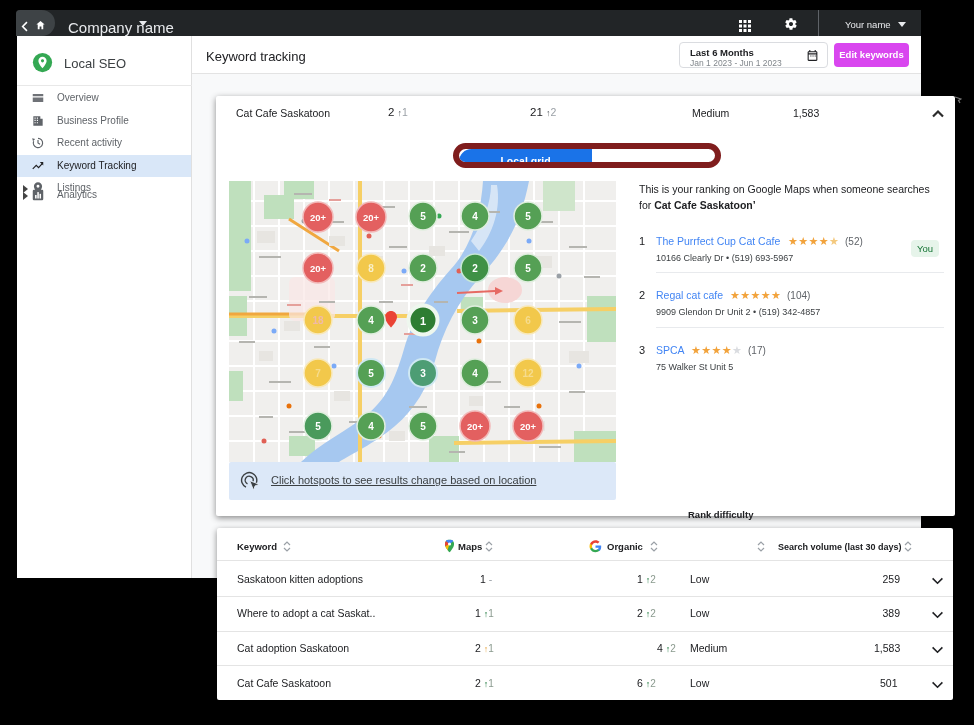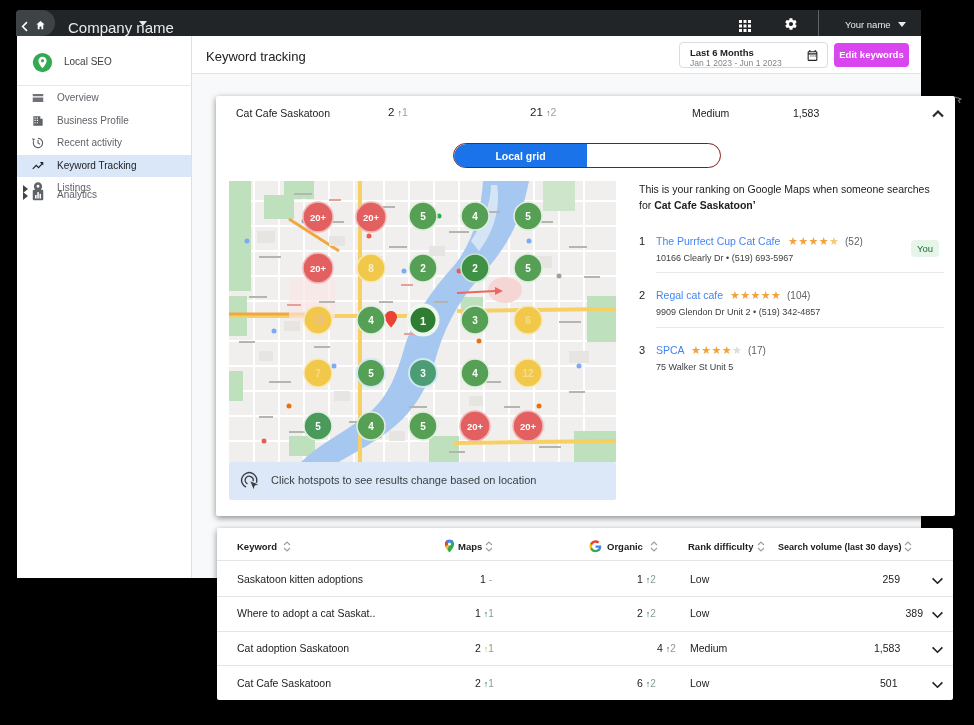--- a/index.html
+++ b/index.html
@@ -22,21 +22,21 @@
 
   
   #datebox { left:679px; top:42px; width:149px; height:26px; background:#fff; border:1px solid #dadce0; border-radius:4px; }
   #editbtn { left:834px; top:43px; width:75px; height:24px; background:#d946ef; border-radius:4px; color:#fff; font-size:9.5px; font-weight:bold; text-align:center; line-height:24px; }
 
   
   #card1 { left:216px; top:96px; width:739px; height:420px; background:#fff; border-radius:2px; box-shadow:0 2px 6px rgba(0,0,0,0.45); }
   #card2 { left:217px; top:528px; width:736px; height:172px; background:#fff; border-radius:2px; box-shadow:0 2px 6px rgba(0,0,0,0.45); }
 
   
-  #toggle { left:237px; top:47px; width:268px; height:25px; border:1px solid #7f1d1d; border-radius:13px; overflow:hidden; background:#fff; }
+  #toggle { left:237px; top:47px; width:268px; height:25px; border:6px solid #7f1d1d; border-radius:13px; overflow:hidden; background:#fff; }
   #toggle .seg { position:absolute; top:0; height:25px; line-height:25px; text-align:center; font-size:10.5px; }
   #toggle .blue { left:0; width:133px; background:#1a73e8; color:#fff; font-weight:bold; border-radius:13px 0 0 13px; }
   #toggle .white { left:133px; width:135px; color:#202124; font-weight:bold; letter-spacing:0.2px; }
 
   
   .rtitle { position:absolute; font-size:10.5px; color:#202124; line-height:16px; }
   .rank-num { position:absolute; font-size:11px; color:#202124; }
   .rlink { position:absolute; font-size:10.5px; color:#4285f4; }
   .raddr { position:absolute; font-size:9px; color:#3c4043; }
   .rdiv { position:absolute; height:1px; background:#e8eaed; }
@@ -103,21 +103,21 @@
     </svg>
 </div>
 <div id="editbtn" class="abs">Edit keywords</div>
 
 <div class="abs" style="left:32px;top:52px;">
   <svg width="21" height="21" viewBox="0 0 24 24">
     <circle cx="12" cy="12" r="11" fill="#34a853"></circle>
     <path fill="#fff" d="M12 5.5c-2.6 0-4.7 2.1-4.7 4.7 0 3.2 4.7 8.3 4.7 8.3s4.7-5.1 4.7-8.3c0-2.6-2.1-4.7-4.7-4.7zm0 6.4c-1 0-1.8-.8-1.8-1.8s.8-1.8 1.8-1.8 1.8.8 1.8 1.8-.8 1.8-1.8 1.8z"></path>
   </svg>
 </div>
-<div class="abs" style="left:64px;top:56px;font-size:10px;color:#3c4043;">Local SEO</div>
+<div class="abs" style="left:64px;top:56px;font-size:13px;color:#3c4043;">Local SEO</div>
 <div class="abs" style="left:17px;top:85px;width:175px;height:1px;background:#e8e8e8;"></div>
 
 <div class="sitem abs" style="top:87px;text-decoration:underline;">
   <svg class="ic" viewBox="0 0 24 24">
       <path fill="#5f6368" d="M3 5h18v4H3zm0 6h18v8H3z" opacity=".9"></path>
     </svg>
   <span class="lbl">Overview</span>
 </div>
 <div class="sitem abs" style="top:110px;">
   <svg class="ic" viewBox="0 0 24 24">
@@ -378,21 +378,21 @@
 </div>
 
 <div class="abs" style="left:229px;top:462px;width:387px;height:38px;background:#dce8f8;border-radius:2px;">
   <svg style="position:absolute;left:11px;top:9px;" width="21" height="21" viewBox="0 0 24 24">
     <g fill="none" stroke="#3c4043" stroke-width="1.6">
       <circle cx="10.5" cy="10.5" r="8.7" stroke-dasharray="40.5 14.2" transform="rotate(115 10.5 10.5)"></circle>
       <circle cx="10.5" cy="10.5" r="4.6" stroke-dasharray="20.5 8.4" transform="rotate(115 10.5 10.5)"></circle>
     </g>
     <path d="M11 11 L22 15.3 L17.2 17 L15.5 22 Z" fill="#3c4043" stroke="#e8f0fb" stroke-width="1"></path>
   </svg>
-  <span style="position:absolute;left:42px;top:12px;font-size:11px;color:#3c4043;">Click hotspots to see results change based on location</span>
+  <span style="position:absolute;left:42px;top:12px;font-size:11px;color:#3c4043;text-decoration:underline;">Click hotspots to see results change based on location</span>
 </div>
 
 <div class="rtitle abs" style="left:639px;top:181px;width:320px;">This is your ranking on Google Maps when someone searches<br>for <b>Cat Cafe Saskatoon’</b></div>
 
 <div class="rank-num abs" style="left:639px;top:235px;">1</div>
 <div class="rlink abs" style="left:656px;top:235px;">The Purrfect Cup Cat Cafe</div>
 <div class="stars abs" style="left:788px;top:235px;">★★★★<span style="color:#f4c97e;">★</span></div>
 <div class="raddr abs" style="left:845px;top:236px;color:#5f6368;font-size:10px;">(52)</div>
 <div class="you abs" style="left:911px;top:240px;">You</div>
 <div class="raddr abs" style="left:656px;top:253px;">10166 Clearly Dr • (519) 693-5967</div>
@@ -441,21 +441,21 @@
     <path fill="#4285F4" d="M45.1 24.5c0-1.6-.1-3.1-.4-4.5H24v8.5h11.8c-.5 2.8-2.1 5.1-4.4 6.7v5.6h7.2c4.2-3.9 6.5-9.6 6.5-16.3z"></path>
     <path fill="#34A853" d="M24 45.5c6 0 11-2 14.7-5.4l-7.2-5.6c-2 1.3-4.5 2.1-7.5 2.1-5.8 0-10.7-3.9-12.4-9.2H4.2v5.8C7.9 40.5 15.4 45.5 24 45.5z"></path>
     <path fill="#FBBC05" d="M11.6 27.4c-.4-1.3-.7-2.8-.7-4.2s.2-2.9.7-4.2v-5.8H4.2C2.7 16.2 1.9 19.5 1.9 23.2s.8 7 2.3 10l7.4-5.8z"></path>
     <path fill="#EA4335" d="M24 9.8c3.3 0 6.2 1.1 8.5 3.3l6.4-6.4C35 3.2 30 1 24 1 15.4 1 7.9 6 4.2 13.2l7.4 5.8C13.3 13.7 18.2 9.8 24 9.8z"></path>
   </svg>
 <div class="th abs" style="left:607px;top:541px;">Organic</div>
 <svg class="abs" style="left:650px;top:541px;" width="8" height="11" viewBox="0 0 8 11">
     <path d="M1 4 L4 1 L7 4" fill="none" stroke="#9aa0a6" stroke-width="1.2"></path>
     <path d="M1 7 L4 10 L7 7" fill="none" stroke="#9aa0a6" stroke-width="1.2"></path>
   </svg>
-<div class="th abs" style="left:688px;top:541px;">Rank difficulty</div>
+<div class="th abs" style="left:688px;top:509px;">Rank difficulty</div>
 <svg class="abs" style="left:757px;top:541px;" width="8" height="11" viewBox="0 0 8 11">
     <path d="M1 4 L4 1 L7 4" fill="none" stroke="#9aa0a6" stroke-width="1.2"></path>
     <path d="M1 7 L4 10 L7 7" fill="none" stroke="#9aa0a6" stroke-width="1.2"></path>
   </svg>
 <div class="th abs" style="left:778px;top:542px;font-size:9px;">Search volume (last 30 days)</div>
 <svg class="abs" style="left:904px;top:541px;" width="8" height="11" viewBox="0 0 8 11">
     <path d="M1 4 L4 1 L7 4" fill="none" stroke="#9aa0a6" stroke-width="1.2"></path>
     <path d="M1 7 L4 10 L7 7" fill="none" stroke="#9aa0a6" stroke-width="1.2"></path>
   </svg>
 
@@ -467,21 +467,21 @@
 <div class="td abs" style="left:880px;top:573px;text-align:right;width:20px;">259</div>
 <svg class="abs" style="left:931px;top:577px;" width="13" height="8" viewBox="0 0 14 9">
     <path d="M1.5 1.5 L7 7 L12.5 1.5" stroke="#202124" stroke-width="1.8" fill="none"></path>
   </svg>
 
 <div class="tdiv abs" style="left:217px;top:596px;"></div>
 <div class="td abs" style="left:237px;top:607px;">Where to adopt a cat Saskat..</div>
 <div class="td abs" style="left:475px;top:607px;">1 <span class="up">↑</span><span class="dn2">1</span></div>
 <div class="td abs" style="left:637px;top:607px;">2 <span class="up">↑</span><span class="dn2">2</span></div>
 <div class="td abs" style="left:690px;top:607px;">Low</div>
-<div class="td abs" style="left:880px;top:607px;text-align:right;width:20px;margin-left:23px;">389</div>
+<div class="td abs" style="left:880px;top:607px;text-align:right;width:20px;">389</div>
 <svg class="abs" style="left:931px;top:611px;" width="13" height="8" viewBox="0 0 14 9">
     <path d="M1.5 1.5 L7 7 L12.5 1.5" stroke="#202124" stroke-width="1.8" fill="none"></path>
   </svg>
 
 <div class="tdiv abs" style="left:217px;top:631px;"></div>
 <div class="td abs" style="left:237px;top:642px;">Cat adoption Saskatoon</div>
 <div class="td abs" style="left:475px;top:642px;">2 <span class="up" style="color:#e8a33d;">↑</span><span class="dn2">1</span></div>
 <div class="td abs" style="left:637px;top:642px;margin-left:20px;">4 <span class="up">↑</span><span class="dn2">2</span></div>
 <div class="td abs" style="left:690px;top:642px;">Medium</div>
 <div class="td abs" style="left:874px;top:642px;text-align:right;width:26px;">1,583</div>

